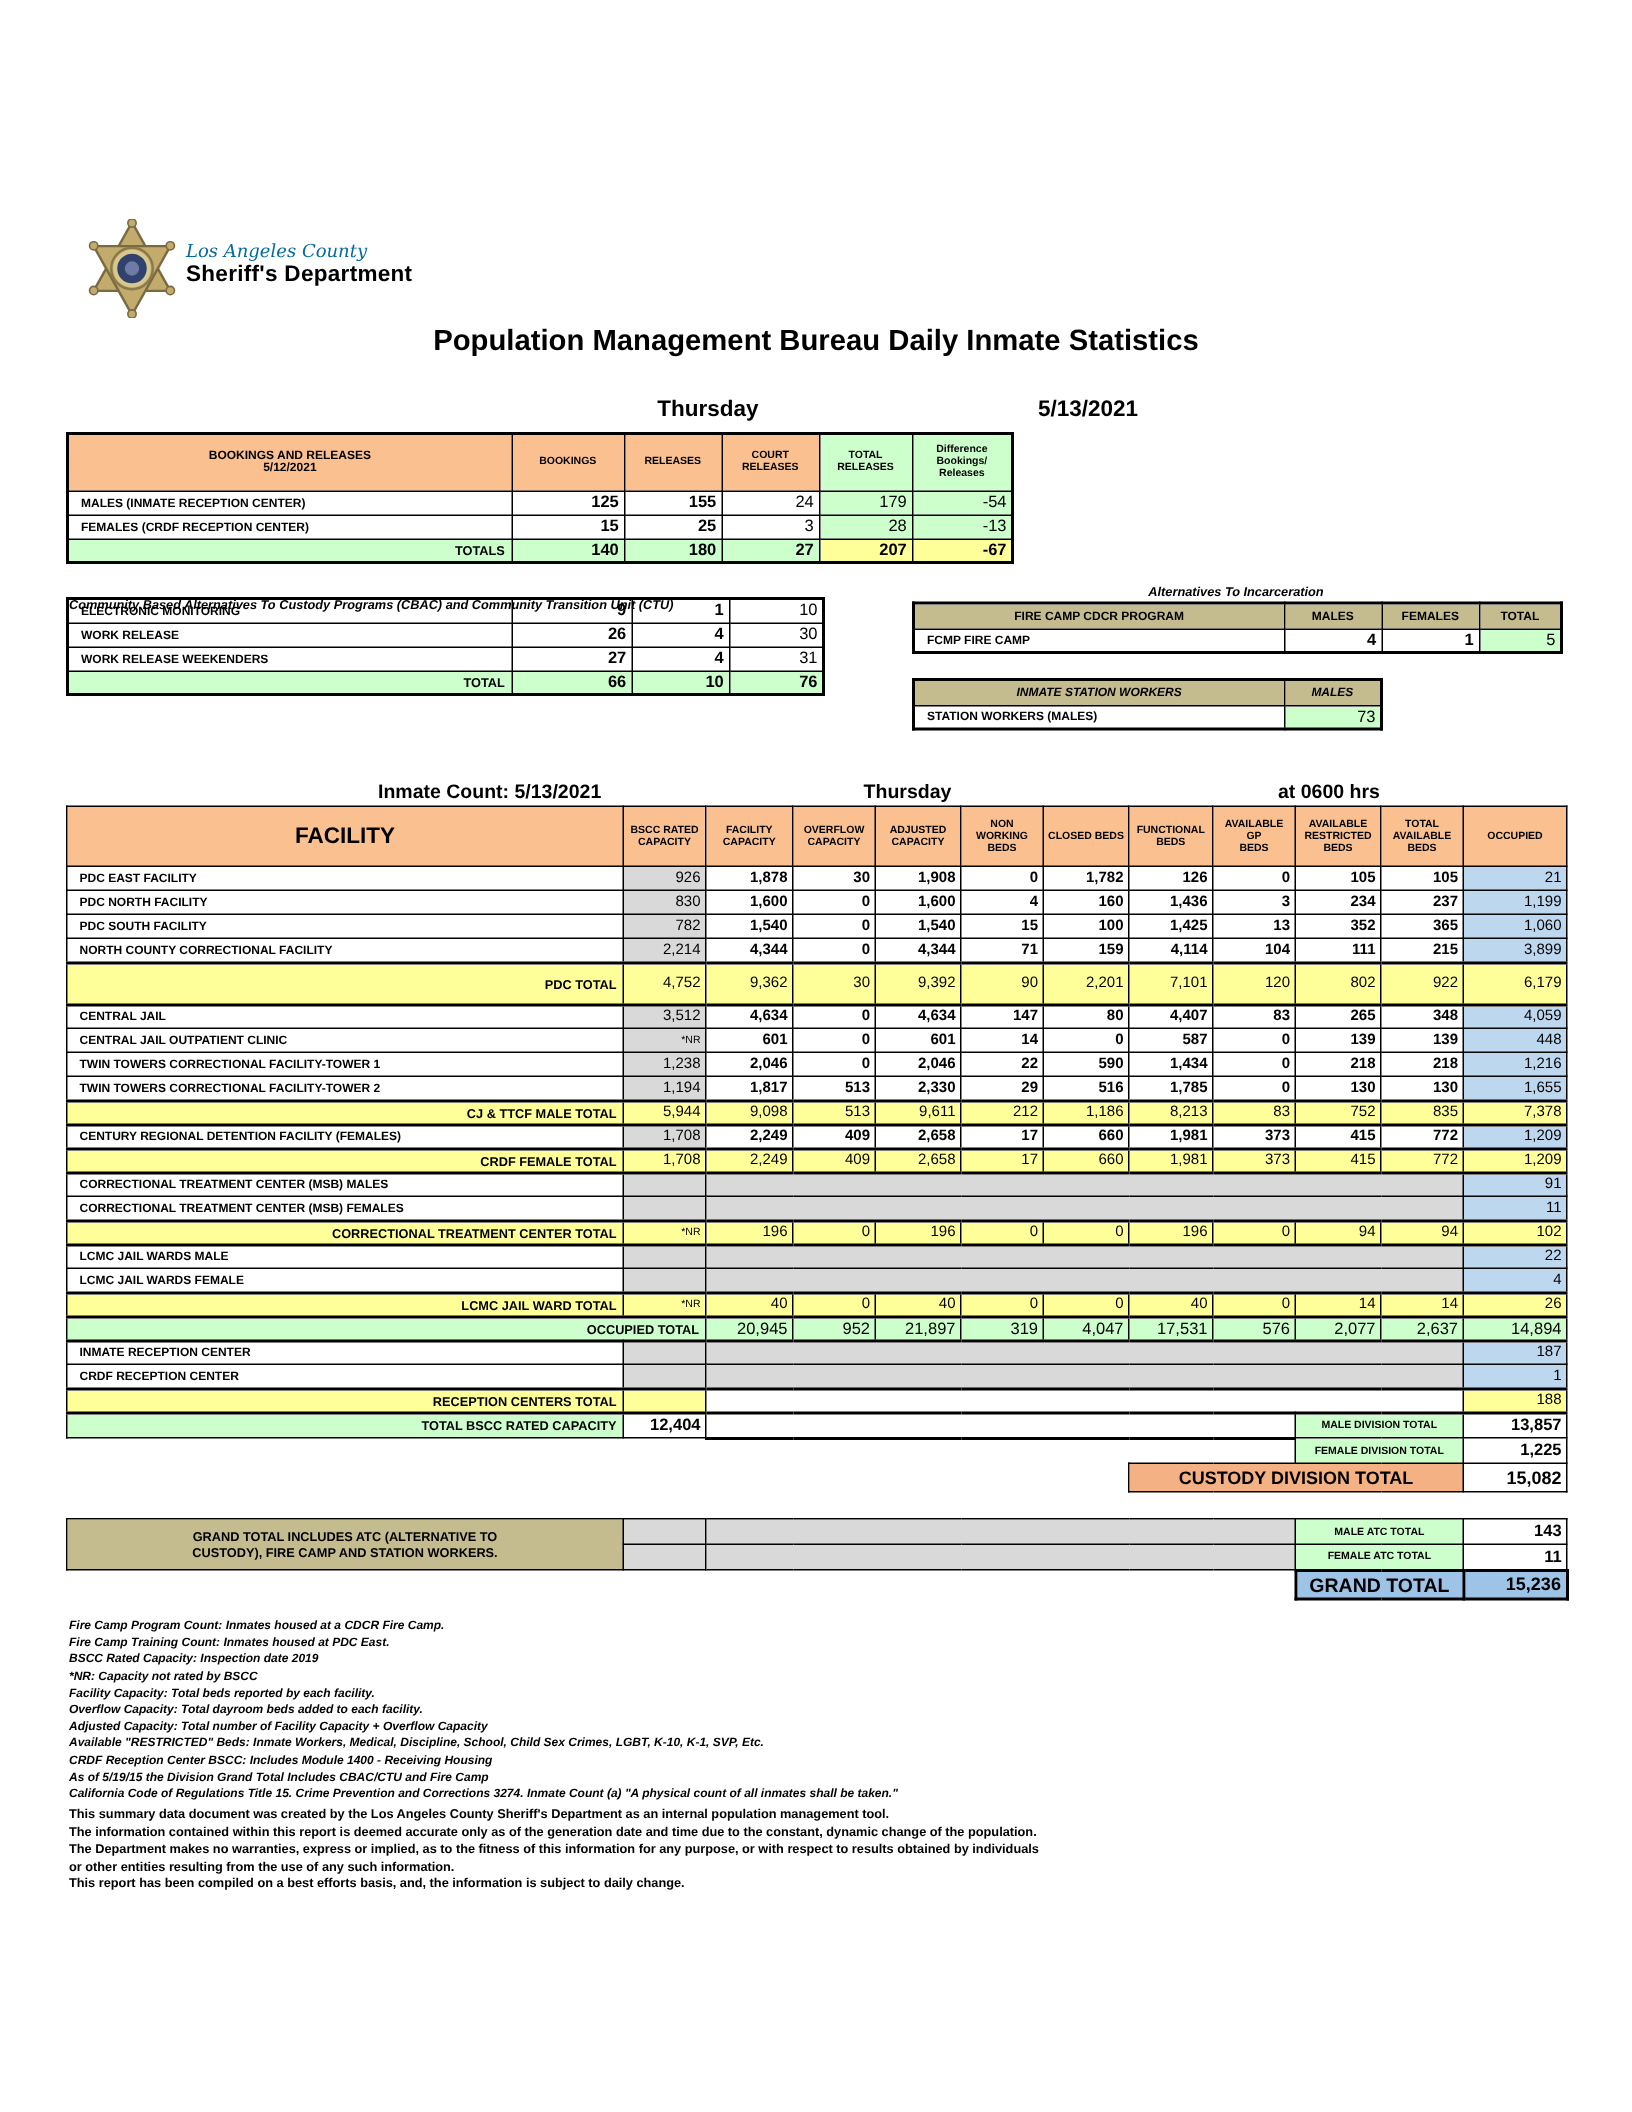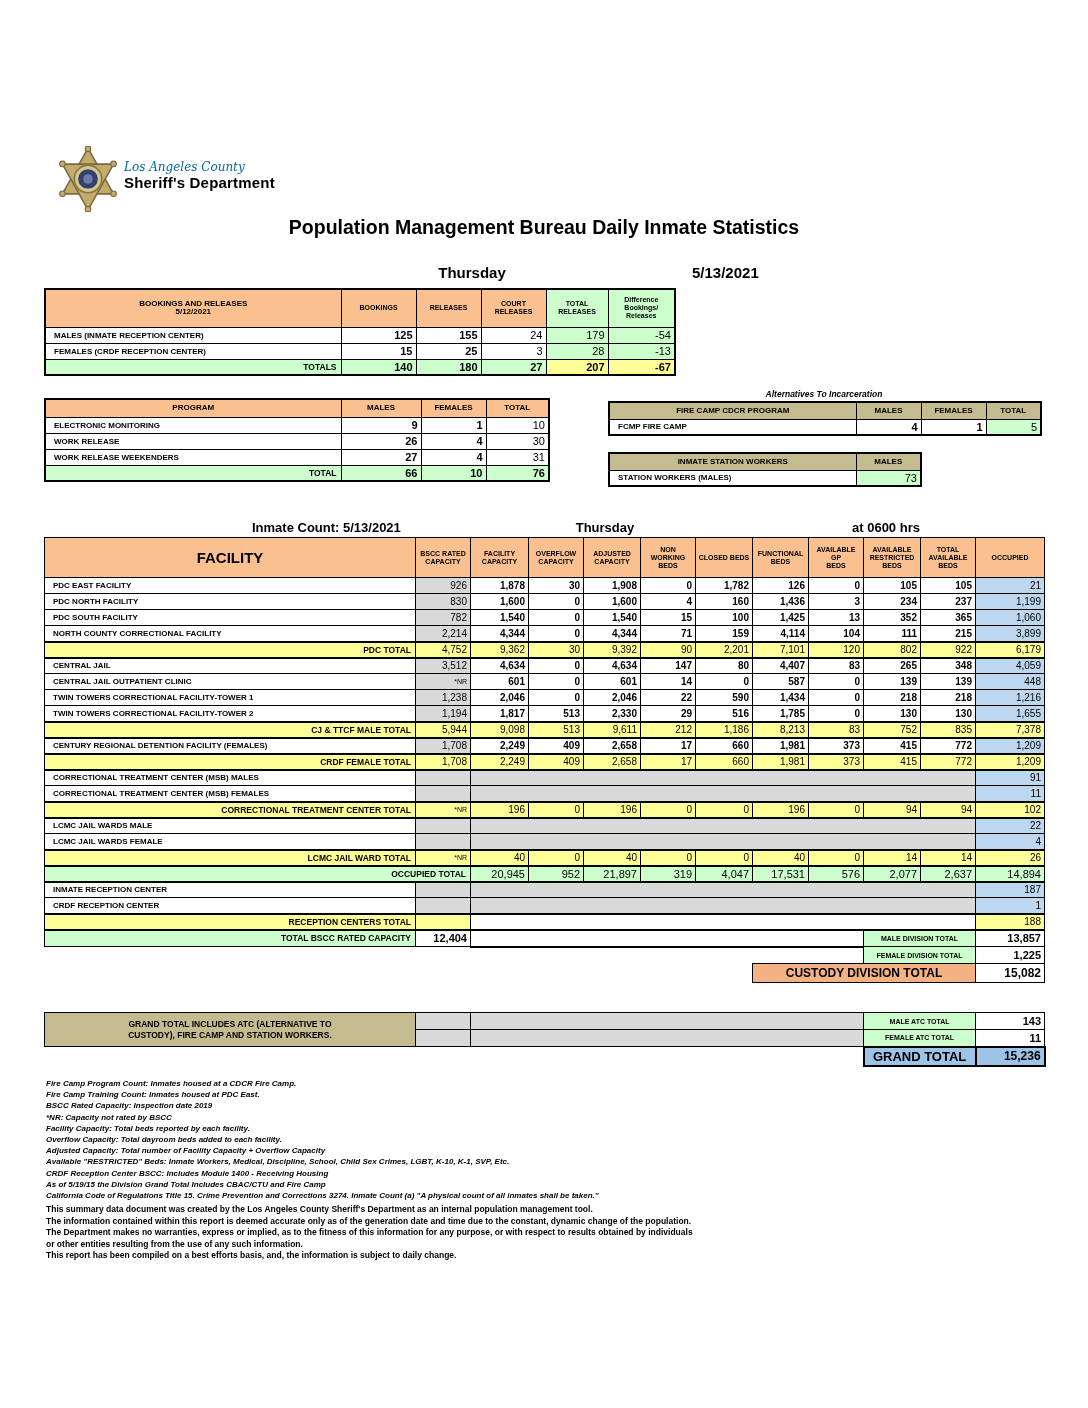--- a/index.html
+++ b/index.html
@@ -125,26 +125,20 @@
   <div class="abs it" style="left:46px;top:398px;font-size:8.5px;">Community Based Alternatives To Custody Programs (CBAC) and Community Transition Unit (CTU)</div>
   <div class="abs" style="left:44px;top:398px;" id="cbac-wrap">
       <table style="width: 504px; border: 2px solid rgb(0, 0, 0);">
         <colgroup>
           <col style="width: 296px;">
           <col style="width: 80px;">
           <col style="width: 65px;">
           <col style="width: 63px;">
         </colgroup>
         <tbody>
-          <tr style="height: 18px;">
-            <td class="hdr" style="font-size: 8px;">PROGRAM</td>
-            <td class="hdr" style="font-size: 8px;">MALES</td>
-            <td class="hdr" style="font-size: 8px;">FEMALES</td>
-            <td class="hdr" style="font-size: 8px;">TOTAL</td>
-          </tr>
           <tr style="height: 16px;">
             <td class="lab">ELECTRONIC MONITORING</td>
             <td class="num b bold">9</td>
             <td class="num b bold">1</td>
             <td class="num b">10</td>
           </tr>
           <tr style="height: 16px;">
             <td class="lab">WORK RELEASE</td>
             <td class="num b bold">26</td>
             <td class="num b bold">4</td>
@@ -191,21 +185,21 @@
         </tbody>
       </table>
     </div>
   <div class="abs" style="left:608px;top:452px;" id="station-wrap">
       <table style="width: 312px; border: 2px solid rgb(0, 0, 0);">
         <colgroup>
           <col style="width: 247px;">
           <col style="width: 65px;">
         </colgroup>
         <tbody>
-          <tr style="height: 17px;">
+          <tr style="height: 17px; font-style: italic;">
             <td class="khdr">INMATE STATION WORKERS</td>
             <td class="khdr">MALES</td>
           </tr>
           <tr style="height: 16px;">
             <td class="lab">STATION WORKERS (MALES)</td>
             <td class="num b green">73</td>
           </tr>
         </tbody>
       </table>
     </div>
@@ -304,21 +298,21 @@
             <td class="num bold">0</td>
             <td class="num bold">4,344</td>
             <td class="num bold">71</td>
             <td class="num bold">159</td>
             <td class="num bold">4,114</td>
             <td class="num bold">104</td>
             <td class="num bold">111</td>
             <td class="num bold">215</td>
             <td class="num blue">3,899</td>
           </tr>
-          <tr style="height: 16px;">
+          <tr style="height: 28px;">
             <td class="lab2 right yellow" style="border-top-width: 2px; border-bottom-width: 2px;">PDC TOTAL</td>
             <td class="num yellow" style="border-top-width: 2px; border-bottom-width: 2px;">4,752</td>
             <td class="num yellow" style="border-top-width: 2px; border-bottom-width: 2px;">9,362</td>
             <td class="num yellow" style="border-top-width: 2px; border-bottom-width: 2px;">30</td>
             <td class="num yellow" style="border-top-width: 2px; border-bottom-width: 2px;">9,392</td>
             <td class="num yellow" style="border-top-width: 2px; border-bottom-width: 2px;">90</td>
             <td class="num yellow" style="border-top-width: 2px; border-bottom-width: 2px;">2,201</td>
             <td class="num yellow" style="border-top-width: 2px; border-bottom-width: 2px;">7,101</td>
             <td class="num yellow" style="border-top-width: 2px; border-bottom-width: 2px;">120</td>
             <td class="num yellow" style="border-top-width: 2px; border-bottom-width: 2px;">802</td>

